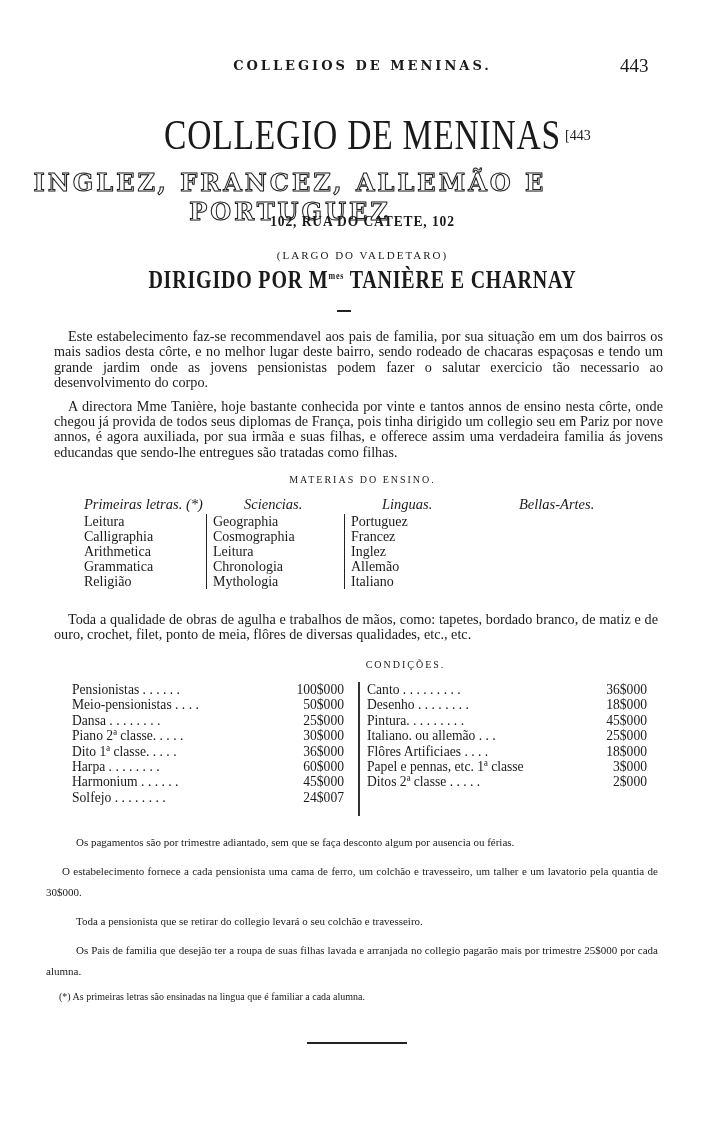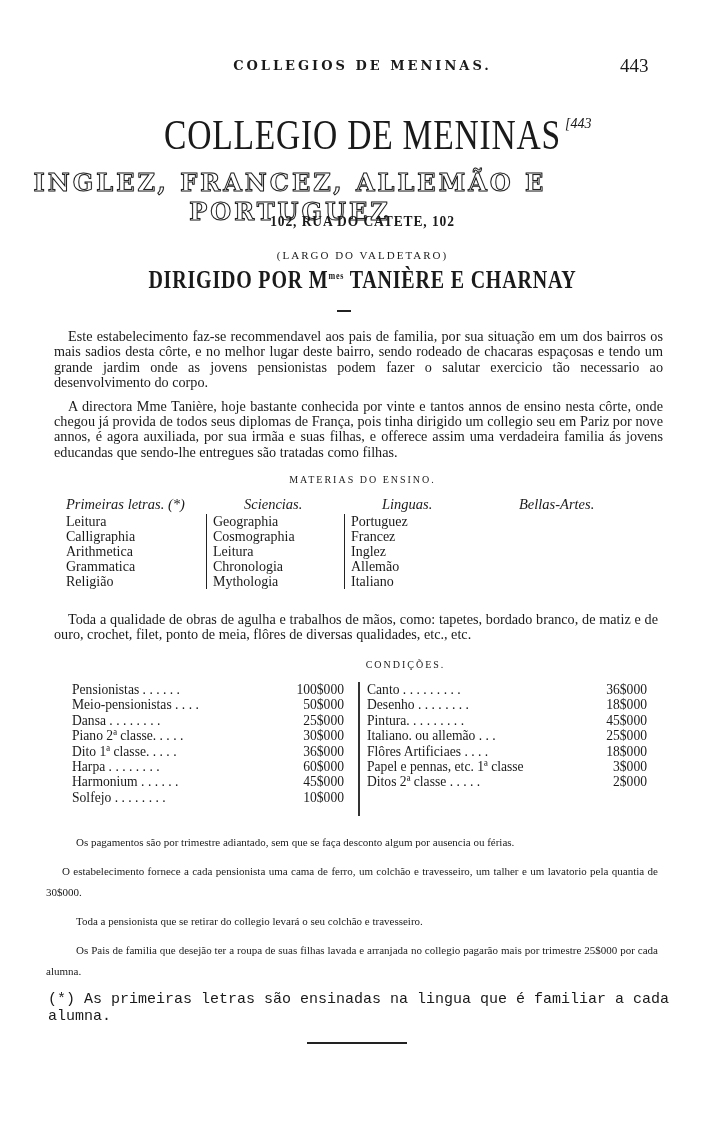--- a/index.html
+++ b/index.html
@@ -10,21 +10,21 @@
   .abs { position:absolute; }
   .running-head {
     top:58px; left:0; width:725px; text-align:center;
     font-family:"DejaVu Serif",serif; font-weight:bold; font-size:13px; letter-spacing:3px;
   }
   .page-num { top:55px; left:620px; font-size:19px; font-family:"Liberation Serif",serif; }
   .main-title {
     top:110px; left:0; width:725px; text-align:center;
     font-family:"Liberation Serif",serif; font-size:43px; transform:scaleX(0.78); letter-spacing:1px;
   }
-  .title-ref { top:116px; left:565px; font-size:14px;font-style:italic; }
+  .title-ref { top:128px; left:565px; font-size:14px; }
   .languages {
     top:168px; left:0; width:580px; text-align:center;
     font-family:"DejaVu Serif",serif; font-weight:bold; font-size:24px; letter-spacing:3px;
     color:#fff; -webkit-text-stroke:1px #222; text-shadow:0 0 1px #333;
   }
   .address { top:213px; left:0; width:725px; text-align:center; font-weight:bold; font-size:15px; transform:scaleX(0.9); letter-spacing:1px;}
   .largo { top:249px; left:0; width:725px; text-align:center; font-size:11px; letter-spacing:2px; }
   .directed {
     top:266px; left:0; width:725px; text-align:center; font-weight:bold; font-size:25px;
     transform:scaleX(0.8); letter-spacing:1px;
@@ -43,21 +43,21 @@
   .mat-col.first .items { border-left:none; padding-left:0; }
   .cond { position:absolute; top:682px; left:72px; font-size:13.6px; line-height:15.4px; }
   .cond-row { display:flex; white-space:nowrap; }
   .cond-left { position:absolute; left:0; width:272px; }
   .cond-left .lbl { width:200px; }
   .cond-left .val { width:72px; text-align:right; }
   .cond-divider { position:absolute; left:286px; top:0; width:1.5px; height:134px; background:#333; }
   .cond-right { position:absolute; left:295px; width:300px; }
   .cond-right .lbl { width:210px; }
   .cond-right .val { width:70px; text-align:right; }
-  .footnote { position:absolute; top:991px; left:48px; font-size:15px;font-family:Liberation Mono, monospace; }
+  .footnote { position:absolute; top:991px; left:59px; font-size:10px; }
   .bottom-rule { position:absolute; top:1042px; left:307px; width:100px; height:1.5px; background:#222; }
 </style>
 </head>
 <body>
 
 <div class="abs running-head">COLLEGIOS DE MENINAS.</div>
 <div class="abs page-num">443</div>
 
 <div class="abs main-title">COLLEGIO DE MENINAS</div>
 <div class="abs title-ref">[443</div>
@@ -68,21 +68,21 @@
 <div class="abs short-rule"></div>
 
 <div class="para" style="top:321px;">
   <p>Este estabelecimento faz-se recommendavel aos pais de familia, por sua situação em um dos bairros os mais sadios desta côrte, e no melhor lugar deste bairro, sendo rodeado de chacaras espaçosas e tendo um grande jardim onde as jovens pensionistas podem fazer o salutar exercicio tão necessario ao desenvolvimento do corpo.</p>
   <p>A directora Mme Tanière, hoje bastante conhecida por vinte e tantos annos de ensino nesta côrte, onde chegou já provida de todos seus diplomas de França, pois tinha dirigido um collegio seu em Pariz por nove annos, é agora auxiliada, por sua irmãa e suas filhas, e offerece assim uma verdadeira familia ás jovens educandas que sendo-lhe entregues são tratadas como filhas.</p>
 </div>
 
 <div class="section-head" style="top:474px;">MATERIAS DO ENSINO.</div>
 
 <div class="materias">
-  <div class="mat-col first" style="left:6px;">
+  <div class="mat-col first" style="left:24px;">
     <div class="hd">Primeiras letras. (*)</div>
     <div class="items">
       <div>Leitura</div>
       <div>Calligraphia</div>
       <div>Arithmetica</div>
       <div>Grammatica</div>
       <div>Religião</div>
     </div>
   </div>
   <div class="mat-col" style="left:146px;">
@@ -141,21 +141,21 @@
     <div class="cond-row">
         <span class="lbl">Harpa . . . . . . . .</span>
         <span class="val">60$000</span>
       </div>
     <div class="cond-row">
         <span class="lbl">Harmonium . . . . . .</span>
         <span class="val">45$000</span>
       </div>
     <div class="cond-row">
         <span class="lbl">Solfejo . . . . . . . .</span>
-        <span class="val">10$000</span>
+        <span class="val">24$007</span>
       </div>
   </div>
   <div class="cond-divider"></div>
   <div class="cond-right">
     <div class="cond-row">
         <span class="lbl">Canto . . . . . . . . .</span>
         <span class="val">36$000</span>
       </div>
     <div class="cond-row">
         <span class="lbl">Desenho . . . . . . . .</span>

